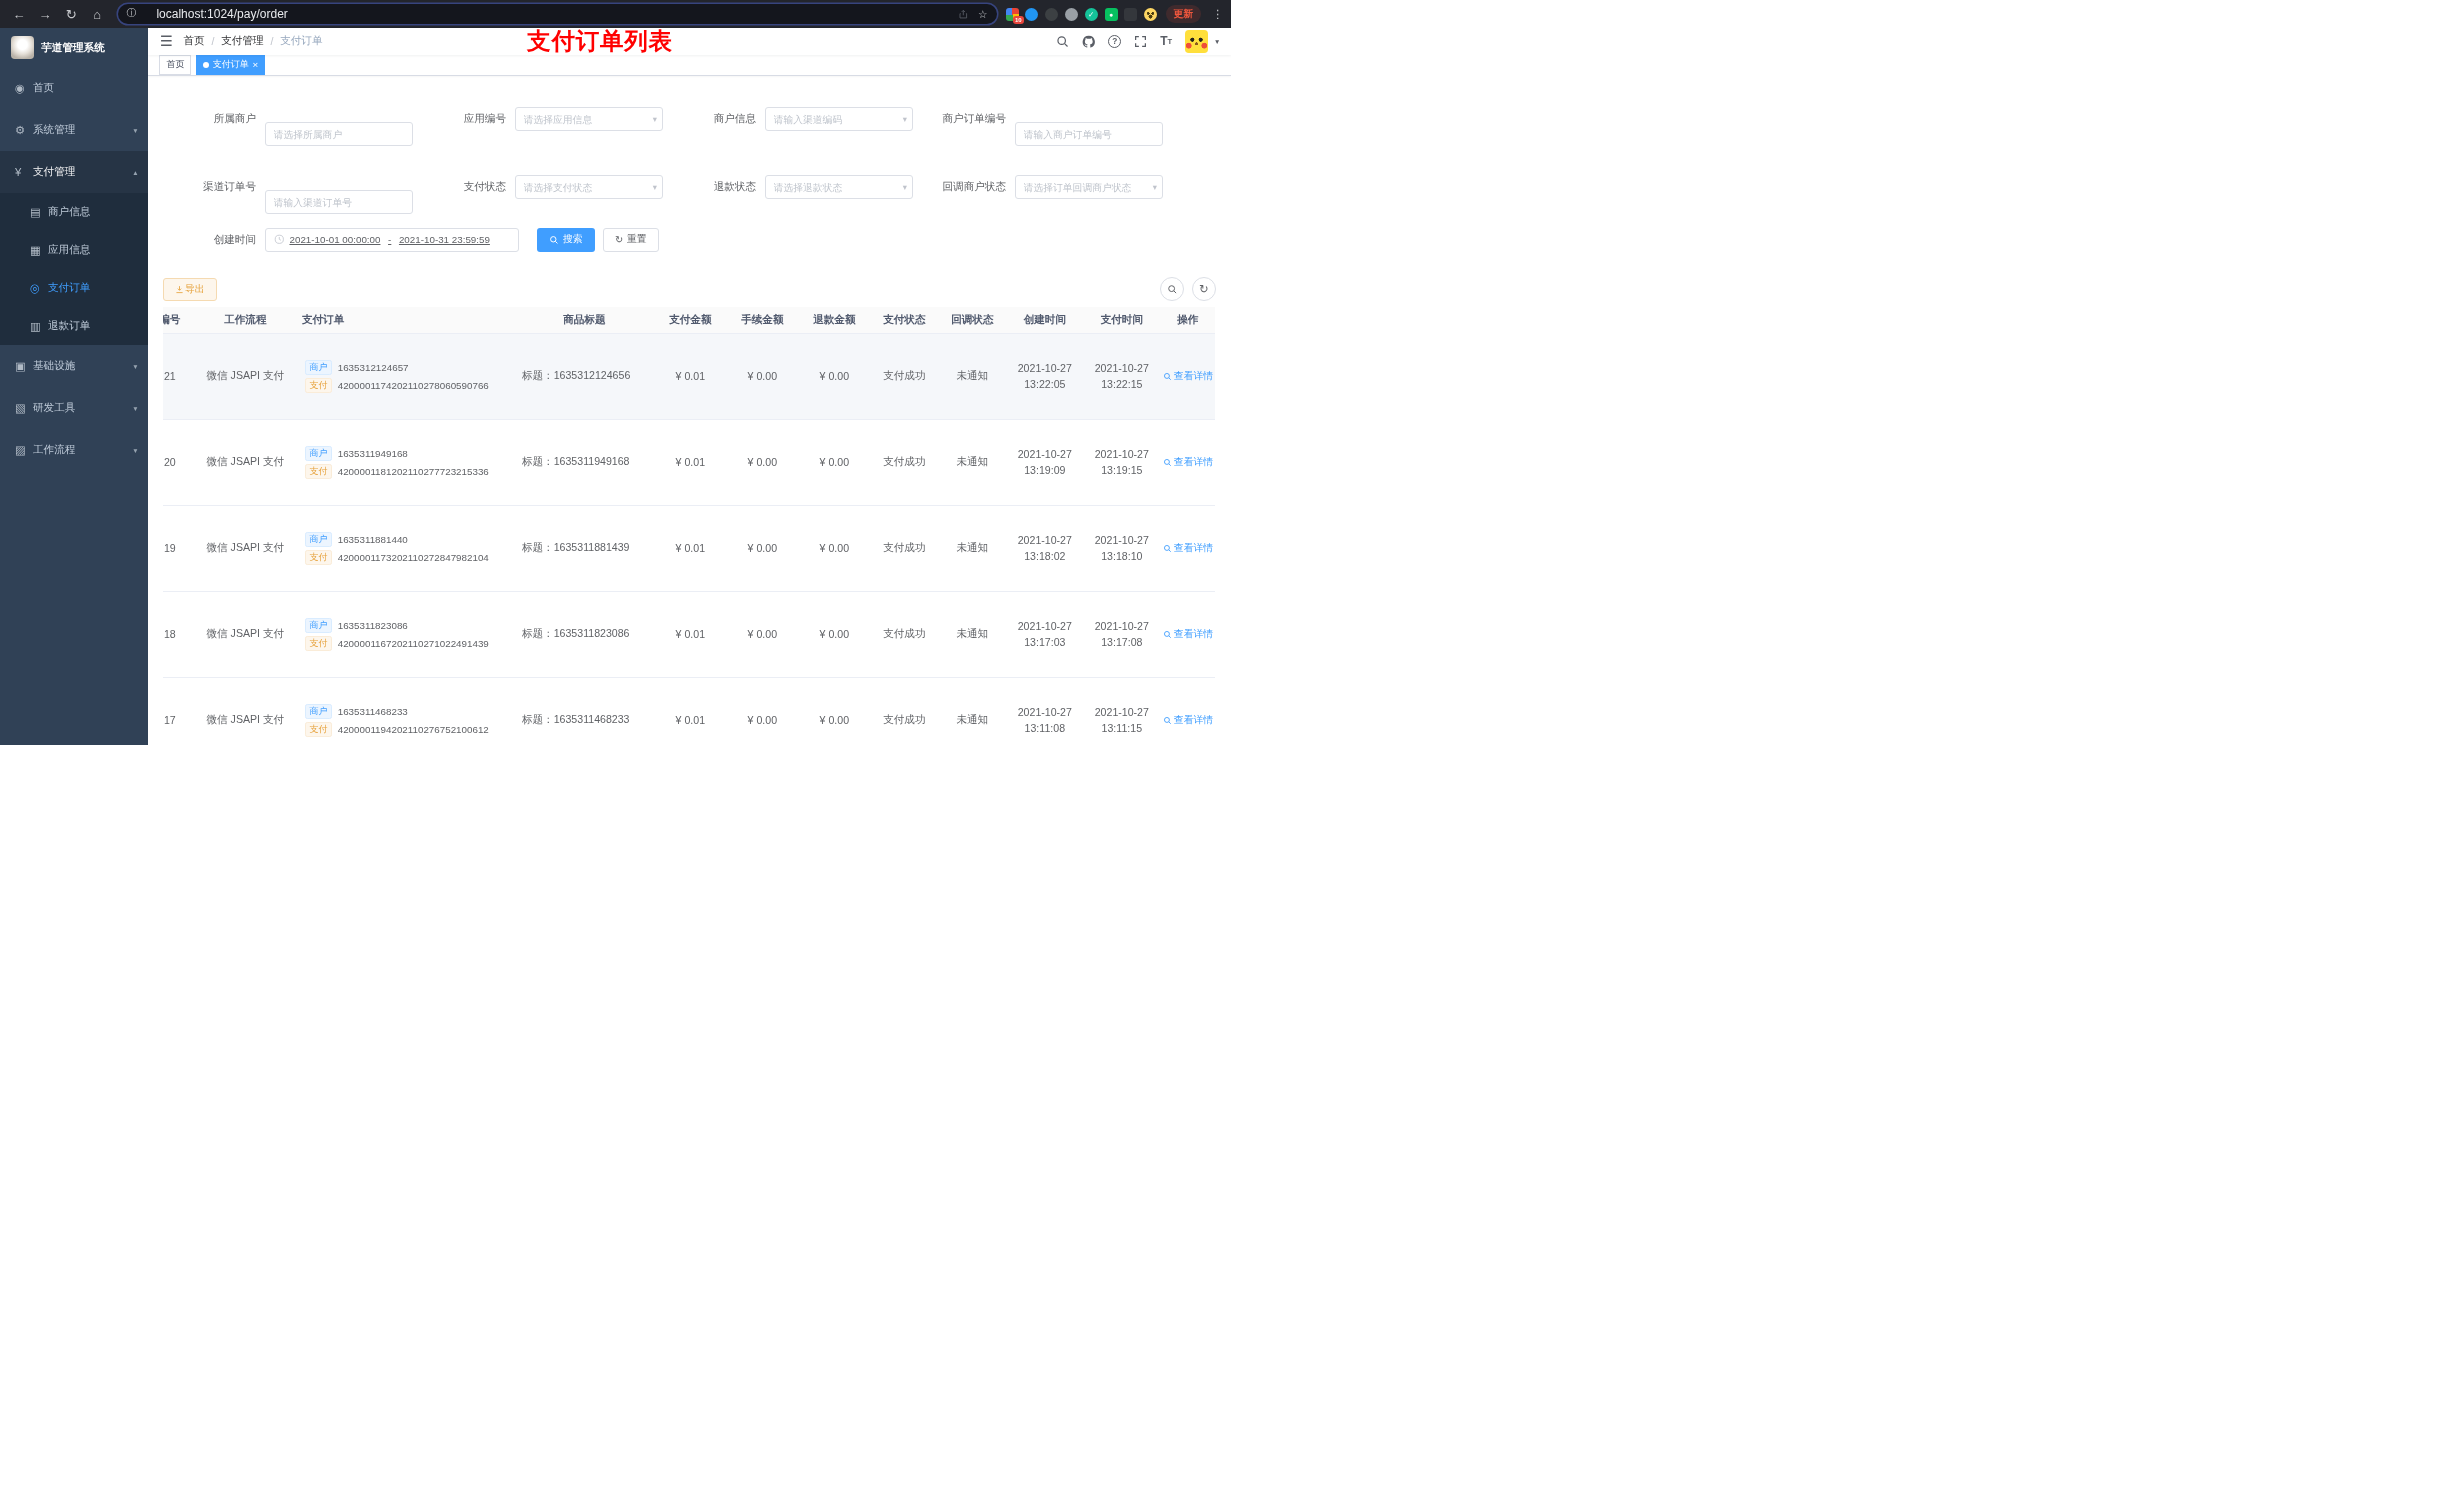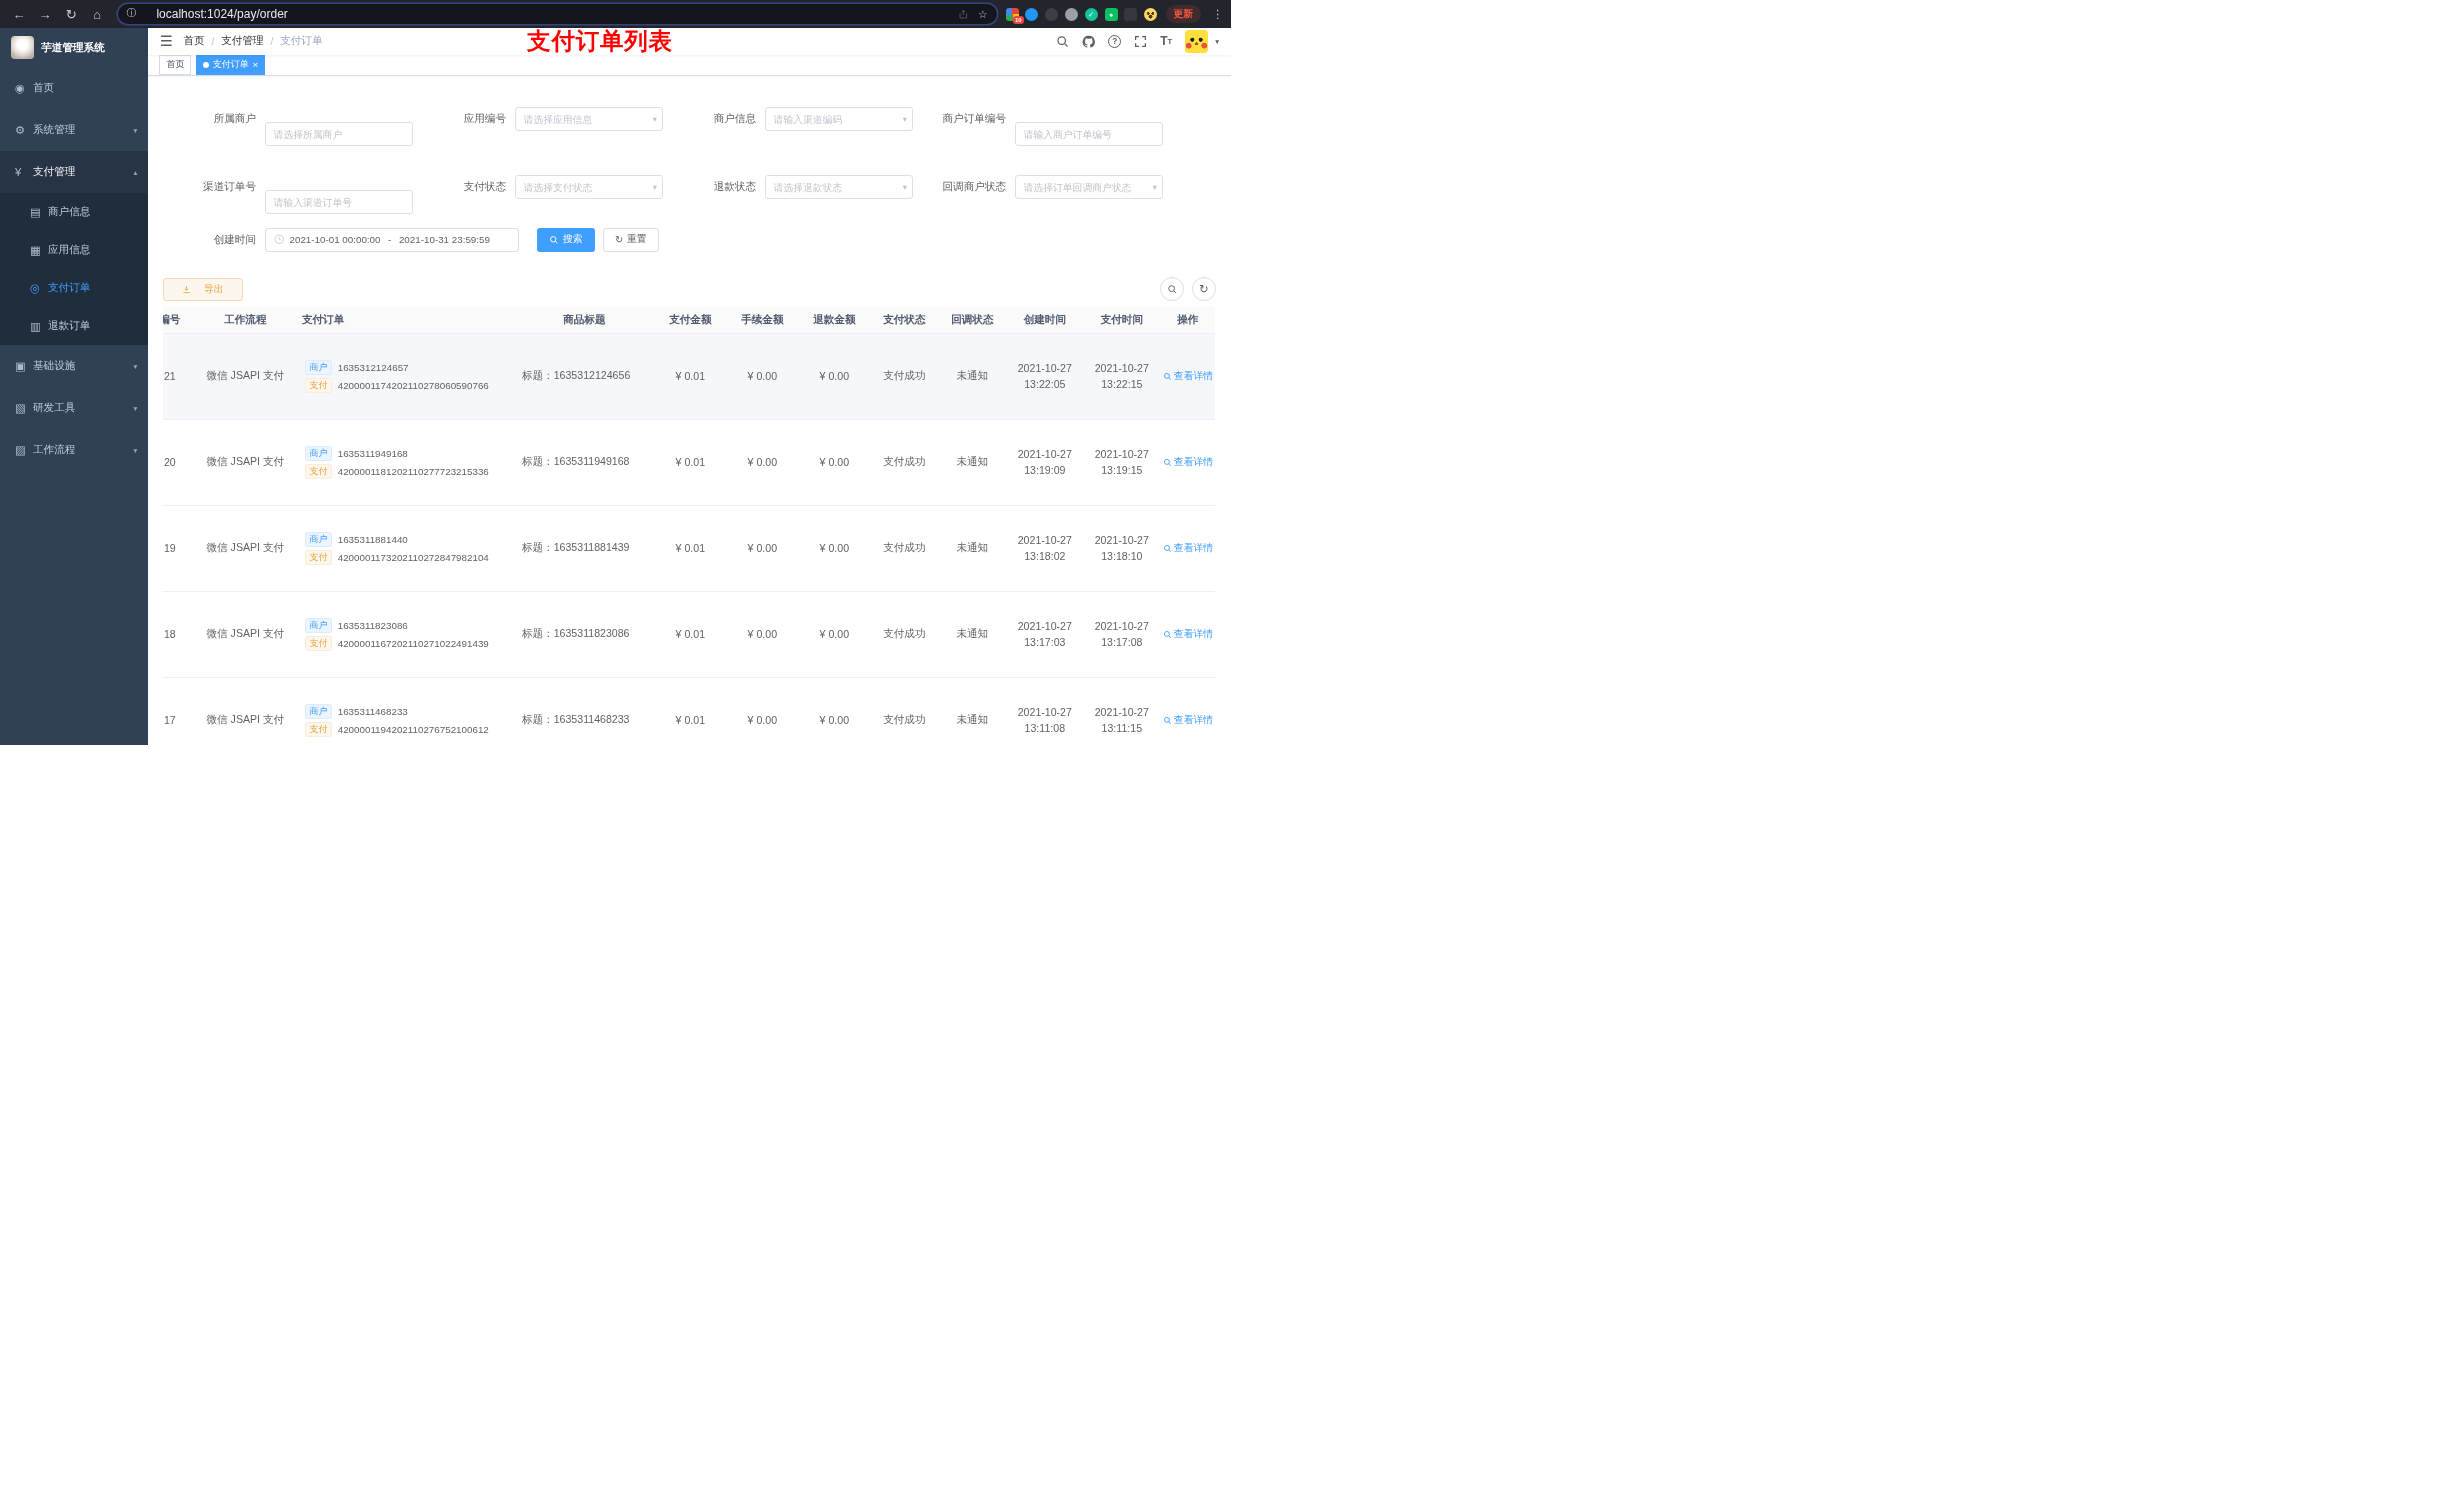--- a/index.html
+++ b/index.html
@@ -99,31 +99,31 @@
   .field { width:250px; display:flex; align-items:center; }
   .f-label { flex:1; text-align:right; padding-right:9px; font-size:10.6px; color:#606266; white-space:nowrap; }
   .f-control { position:relative; width:148px; flex-shrink:0; }
   .f-control input { width:100%; height:24px; border:0.8px solid #dcdfe6; border-radius:3px;
                      padding:0 19.7px 0 7.6px; font-size:9.8px; color:#606266; outline:none; font-family:inherit; background:#fff; }
   .f-control.no-arrow input { padding-right:7.6px;margin-top:30px; }
   input::placeholder { color:#bfc4cc; }
   .chev { position:absolute; right:6px; top:50%; transform:translateY(-50%); color:#c0c4cc; font-size:8.3px; pointer-events:none; }
   .field-date { width:356px; display:flex; align-items:center; }
   .date-range { width:254px; height:24px; border:0.8px solid #dcdfe6; border-radius:3px; display:flex;
-                align-items:center; padding:0 7.6px; gap:5.3px; font-size:9.8px; color:#606266; cursor:pointer; background:#fff; }
+                align-items:center; padding:0 7.6px; gap:5.3px; font-size:9.8px; color:#606266; cursor:pointer; background:#fff;text-decoration:underline; }
   .date-sep { margin:0 2.3px; }
   .btn { height:24px; border-radius:3px; font-size:9.8px; display:inline-flex; align-items:center; gap:3.8px;
          padding:0 11.4px; cursor:pointer; border:0.8px solid transparent; font-family:inherit; white-space:nowrap; }
   .btn-primary { background:#409eff; color:#fff; margin-left:18px; }
   .btn-default { background:#fff; border-color:#dcdfe6; color:#606266; margin-left:7.6px; }
 
   
   .toolbar-row { margin-top:12px; padding:0 15px; display:flex; align-items:center; }
   .btn-warn { height:23px; background:#fdf6ec; border:0.8px solid #f5dab1; color:#e6a23c; border-radius:3px;
-              font-size:9.8px; display:inline-flex; align-items:center; gap:13px; padding:0 18px; cursor:pointer; font-family:inherit; }
+              font-size:9.8px; display:inline-flex; align-items:center; gap:1px; padding:0 11px; cursor:pointer; font-family:inherit; }
   .tool-right { margin-left:auto; display:flex; gap:7.6px; }
   .circle-btn { width:24px; height:24px; border-radius:50%; border:0.8px solid #dcdfe6; display:flex;
                 align-items:center; justify-content:center; color:#606266; cursor:pointer; background:#fff; font-size:11.4px; }
 
   
   .table-wrap { margin:6px 15px 0 15px; overflow:hidden; width:1052px; }
   table { border-collapse:collapse; table-layout:fixed; width:1072px; margin-left:-19.7px; }
   th { height:26px; background:#fafafa; font-size:10.6px; color:#515a6e; font-weight:700;
        border-bottom:0.8px solid #ebeef5; padding:0 4.5px; text-align:center; white-space:nowrap; }
   th.c-left { text-align:left; padding-left:7.6px; }

